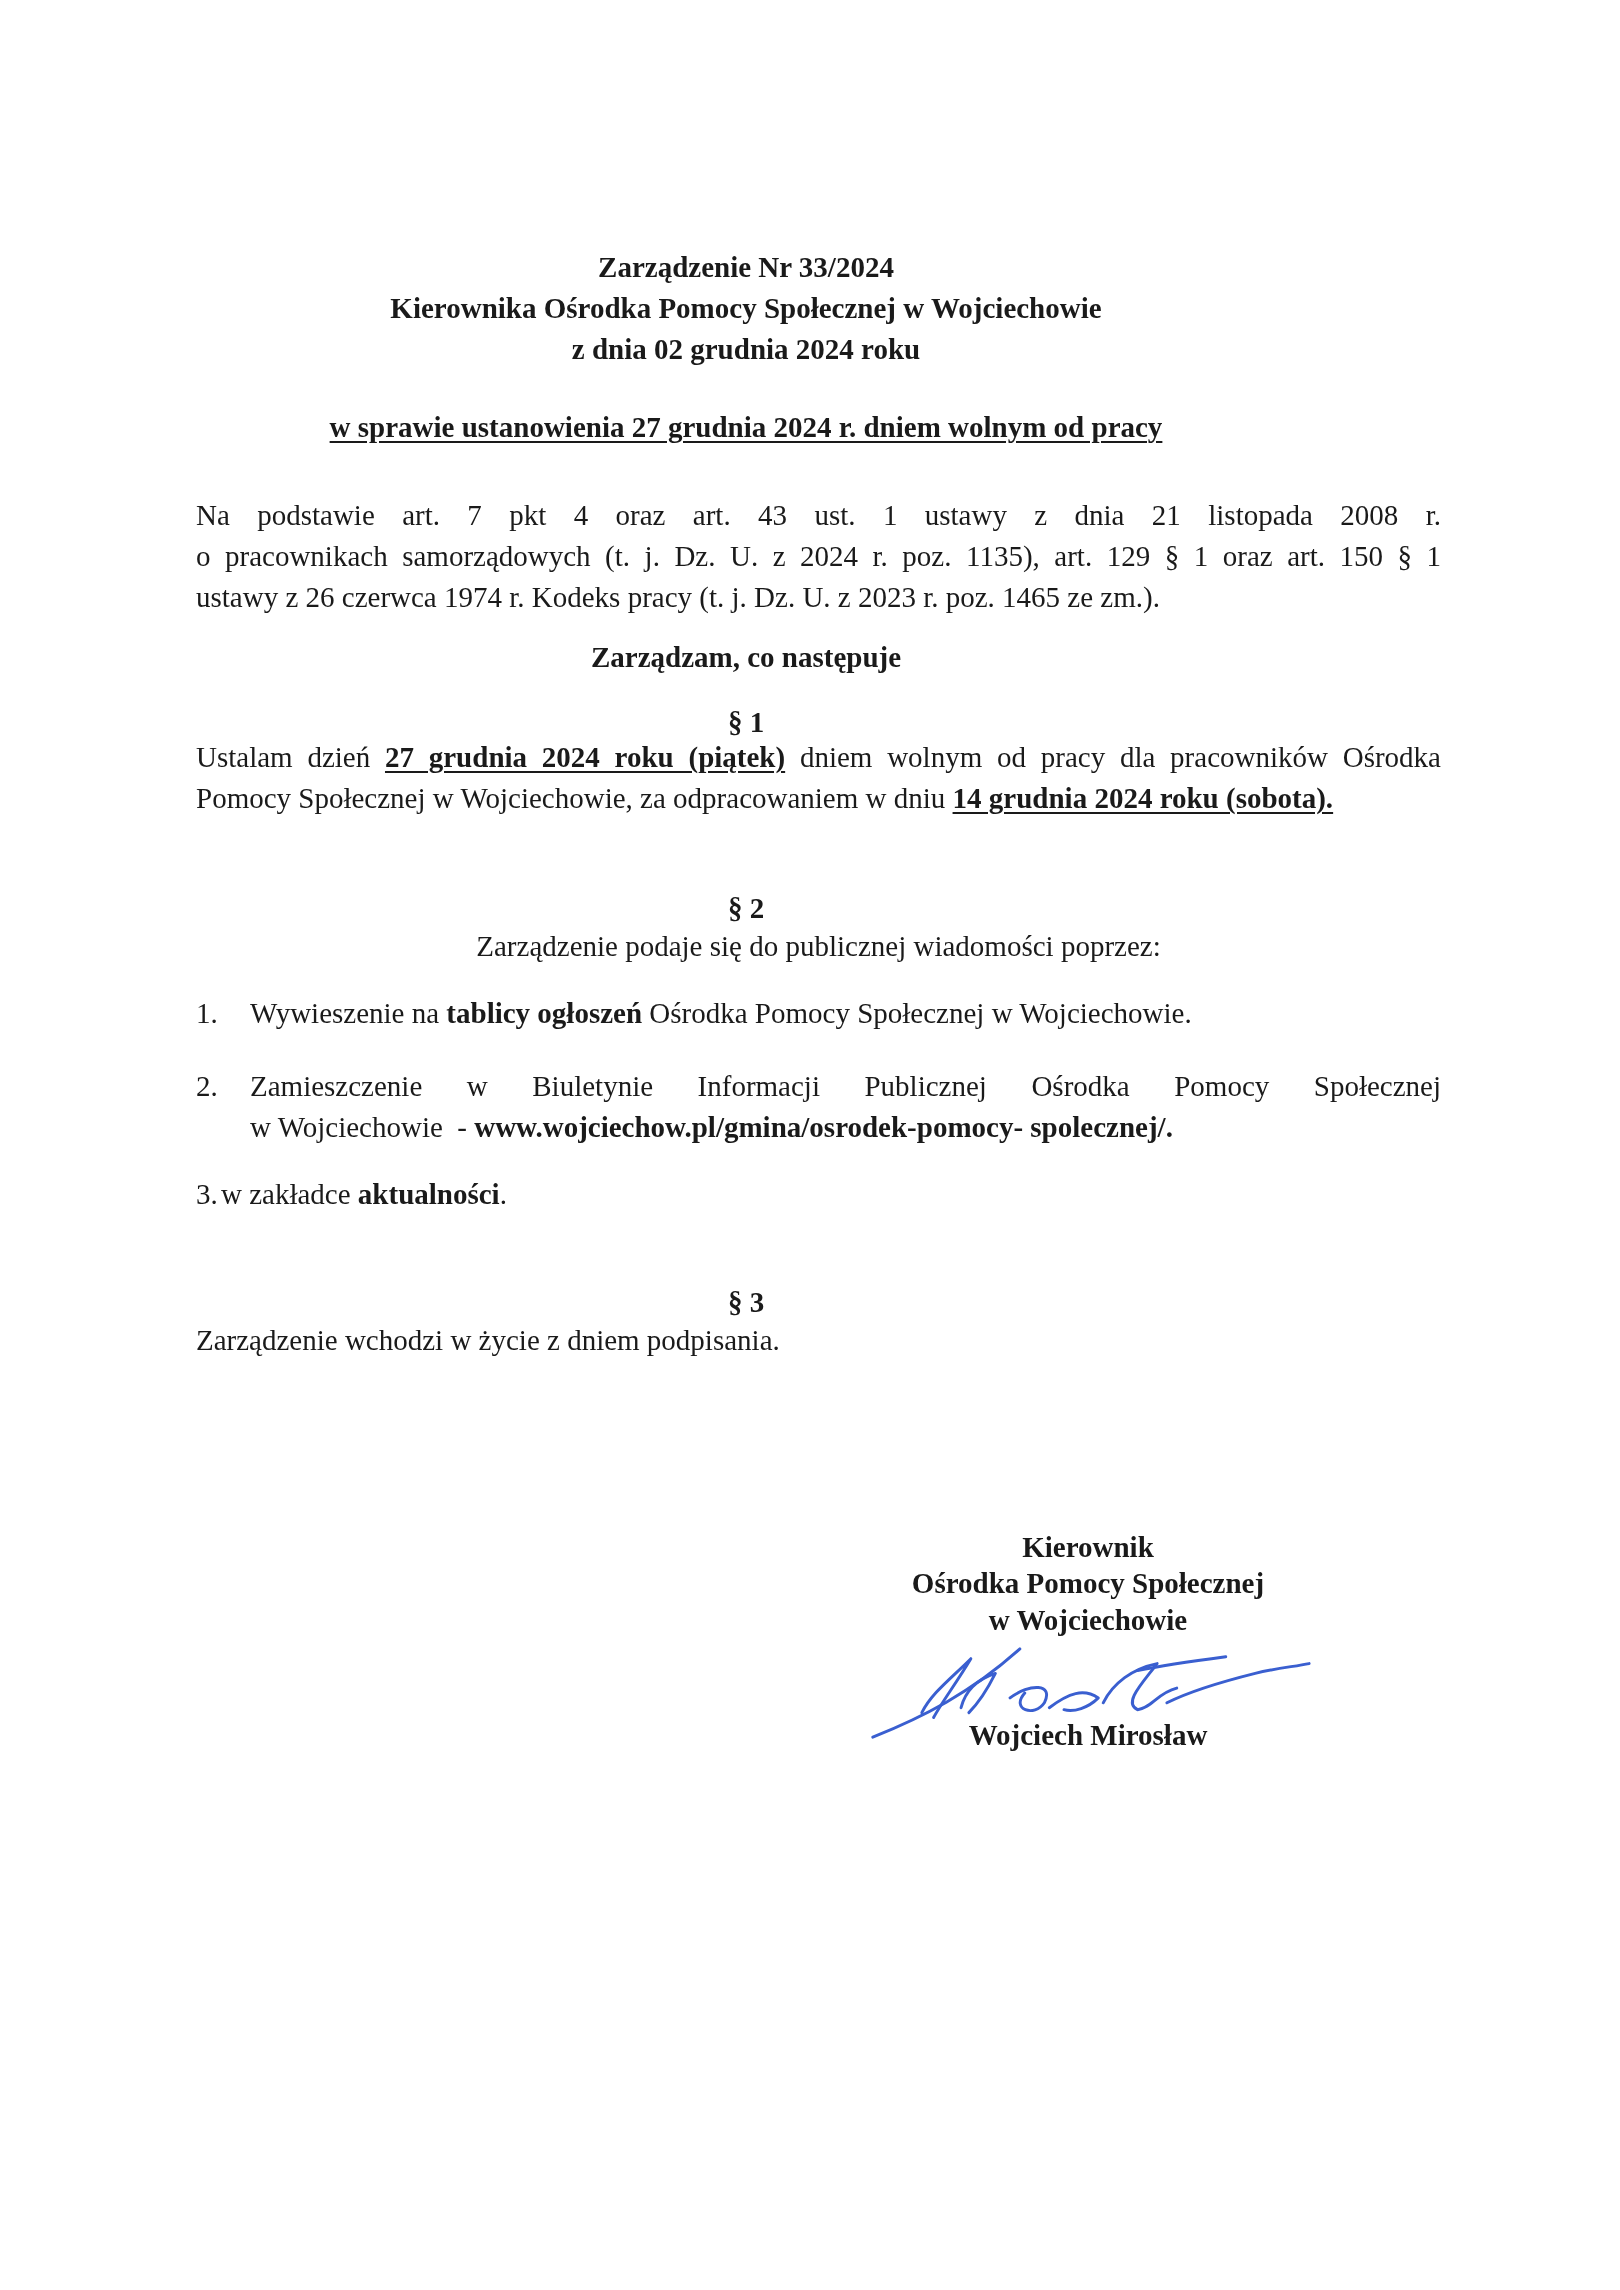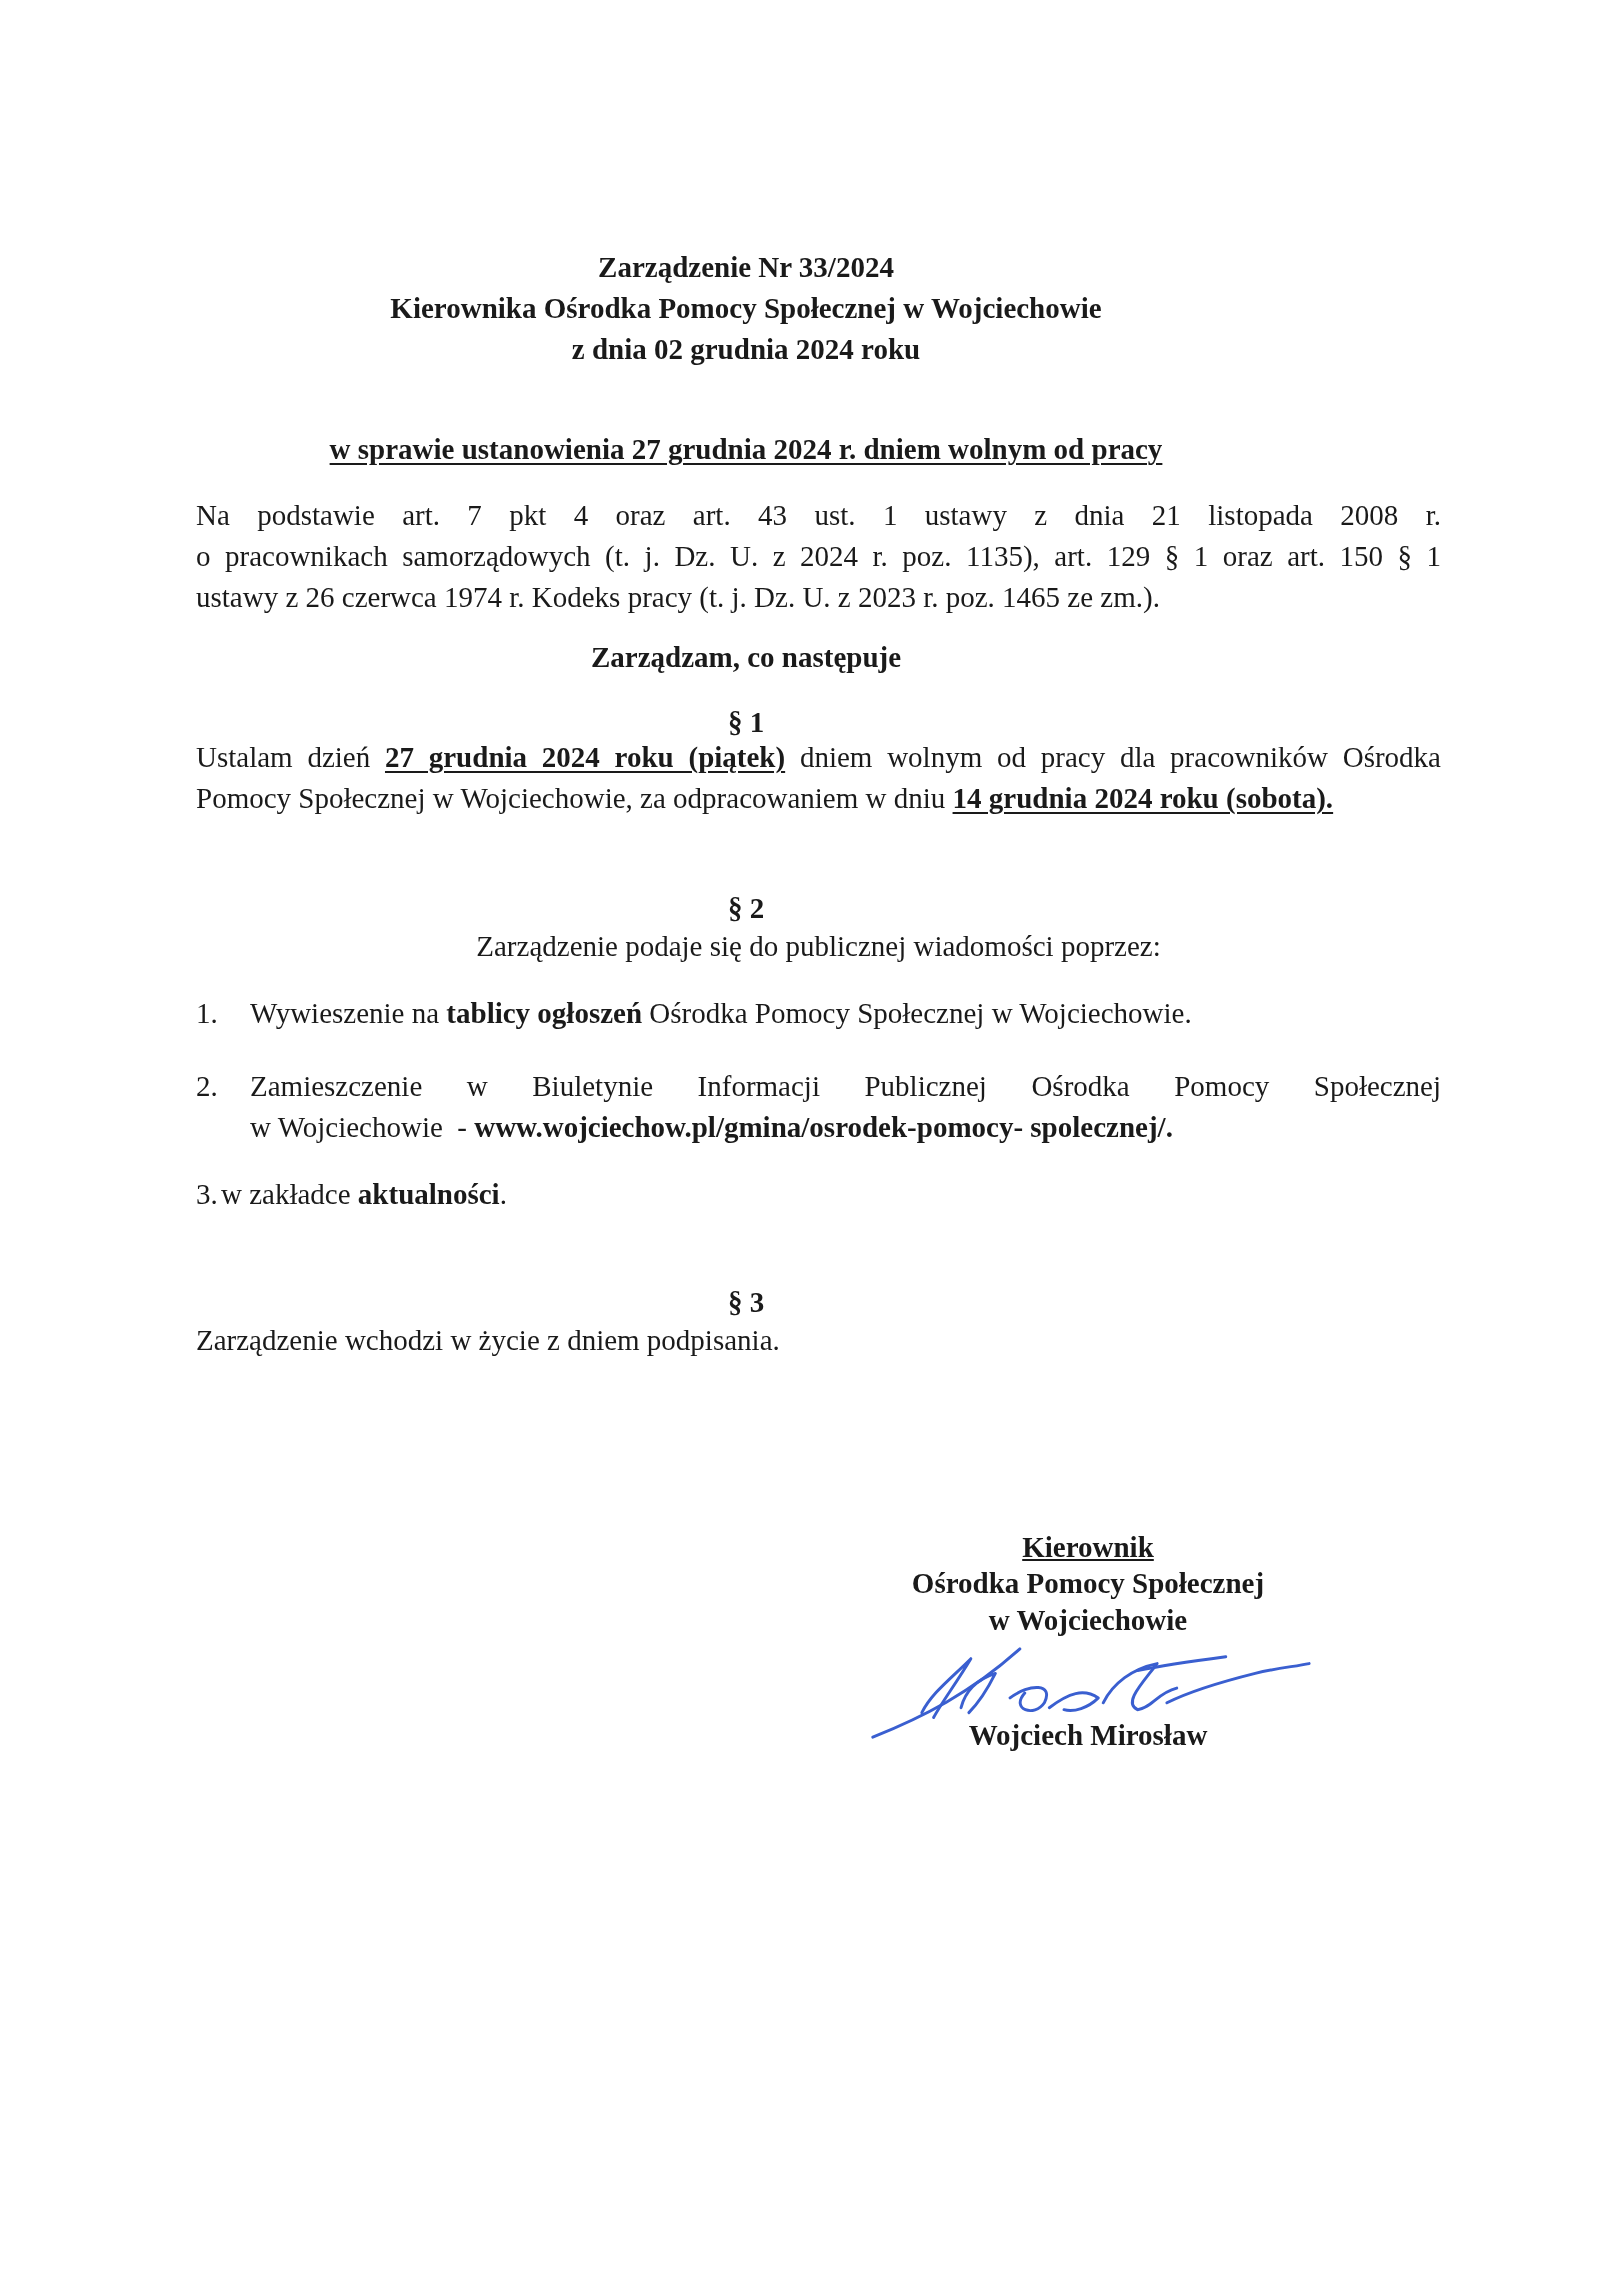--- a/index.html
+++ b/index.html
@@ -20,21 +20,21 @@
   .sig { left: 853px; width: 470px; text-align: center; font-size: 29px; line-height: 36px; font-weight: bold; }
   .sigsvg { left: 863px; top: 1639px; }
 </style>
 </head>
 <body>
 
 <div class="abs center b t30" style="top:253px;">Zarządzenie Nr 33/2024</div>
 <div class="abs center b t30" style="top:294px;">Kierownika Ośrodka Pomocy Społecznej w Wojciechowie</div>
 <div class="abs center b t30" style="top:335px;">z dnia 02 grudnia 2024 roku</div>
 
-<div class="abs center b t30" style="top:435px;">
+<div class="abs center b t30" style="top:413px;">
   <span class="u">w sprawie ustanowienia 27 grudnia 2024 r. dniem wolnym od pracy</span>
 </div>
 
 <div class="abs block body" style="top:495px;">
   <div class="justify">Na podstawie art. 7 pkt 4 oraz art. 43 ust. 1 ustawy z dnia 21 listopada 2008 r.</div>
   <div class="justify">o pracownikach samorządowych (t. j. Dz. U. z 2024 r. poz. 1135), art. 129 § 1 oraz art. 150 § 1</div>
   <div class="lastline">ustawy z 26 czerwca 1974 r. Kodeks pracy (t. j. Dz. U. z 2023 r. poz. 1465 ze zm.).</div>
 </div>
 
 <div class="abs center b t30" style="top:643px;">Zarządzam, co następuje</div>
@@ -57,21 +57,21 @@
 </div>
 
 <div class="abs numlist" style="top:1174px;">
   <span class="num">3.</span>
   <div class="itemtext" style="margin-left:25px;"><span>w zakładce </span><span class="b">aktualności</span><span>.</span></div>
 </div>
 
 <div class="abs center b t30" style="top:1288px;">§ 3</div>
 <div class="abs block body" style="top:1320px;">Zarządzenie wchodzi w życie z dniem podpisania.</div>
 
-<div class="abs sig" style="top:1529px;text-decoration:underline;">Kierownik</div>
+<div class="abs sig" style="top:1529px;">Kierownik</div>
 <div class="abs sig" style="top:1565px;">Ośrodka Pomocy Społecznej</div>
 <div class="abs sig" style="top:1602px;">w Wojciechowie</div>
 
 <svg class="abs sigsvg" width="451" height="108" viewBox="0 0 460 110">
   <g fill="none" stroke="#3a5fd0" stroke-width="3" stroke-linecap="round" stroke-linejoin="round">
     <path d="M10 100 C 60 80, 110 55, 160 10"></path>
     <path d="M60 75 C 70 55, 90 40, 110 20 C 95 45, 80 65, 72 80"></path>
     <path d="M100 70 C 105 50, 120 40, 135 35 C 125 55, 115 68, 108 75"></path>
     <path d="M150 60 C 170 45, 195 45, 185 65 C 175 80, 150 72, 165 55"></path>
     <path d="M190 70 C 210 55, 225 50, 240 60 C 230 70, 215 75, 205 72"></path>

